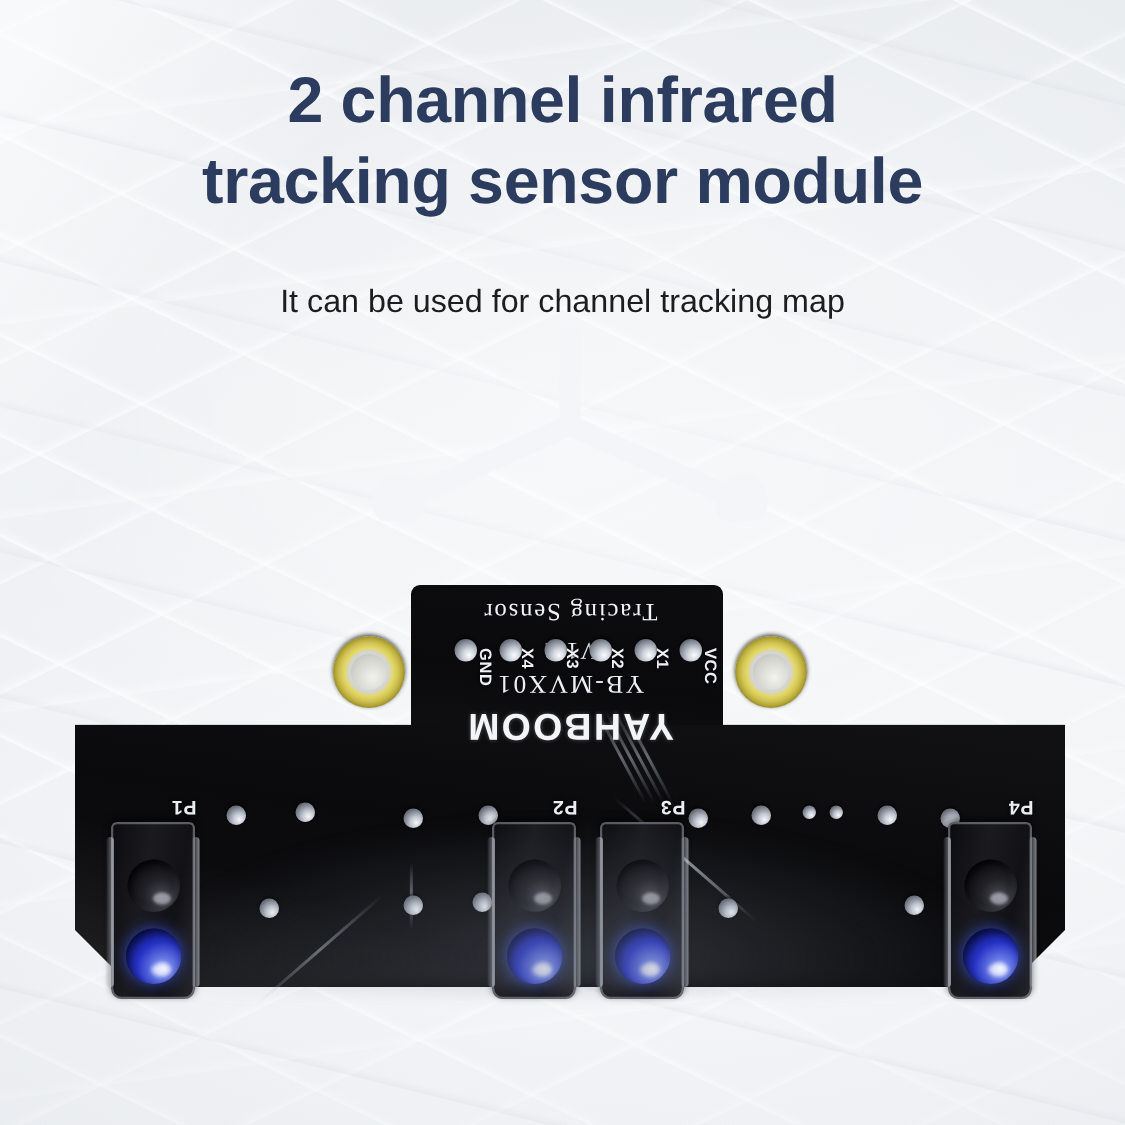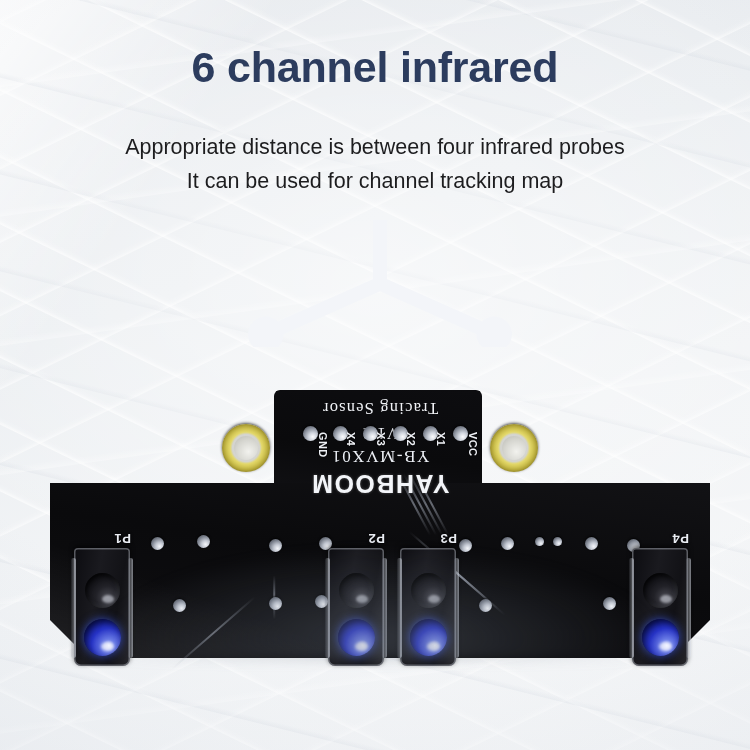--- a/index.html
+++ b/index.html
@@ -180,23 +180,23 @@
 
 <div id="page">
 
   <div class="tex a"></div>
   <div class="tex b"></div>
   <div class="tex c"></div>
   <div class="tex d"></div>
   <div class="vig"></div>
 
   <div class="head">
-    <div class="title">6 channel infrared</div>
+    <div class="title">2 channel infrared</div>
+    <div class="title">tracking sensor module</div>
     <div class="sub">
-      <div class="subline">Appropriate distance is between four infrared probes</div>
       <div class="subline">It can be used for channel tracking map</div>
     </div>
   </div>
 
   <div class="board-shadow"></div>
 
   <div id="board-stage">
 
     <div class="pcb tab"></div>
     <div class="pcb bar"></div>

